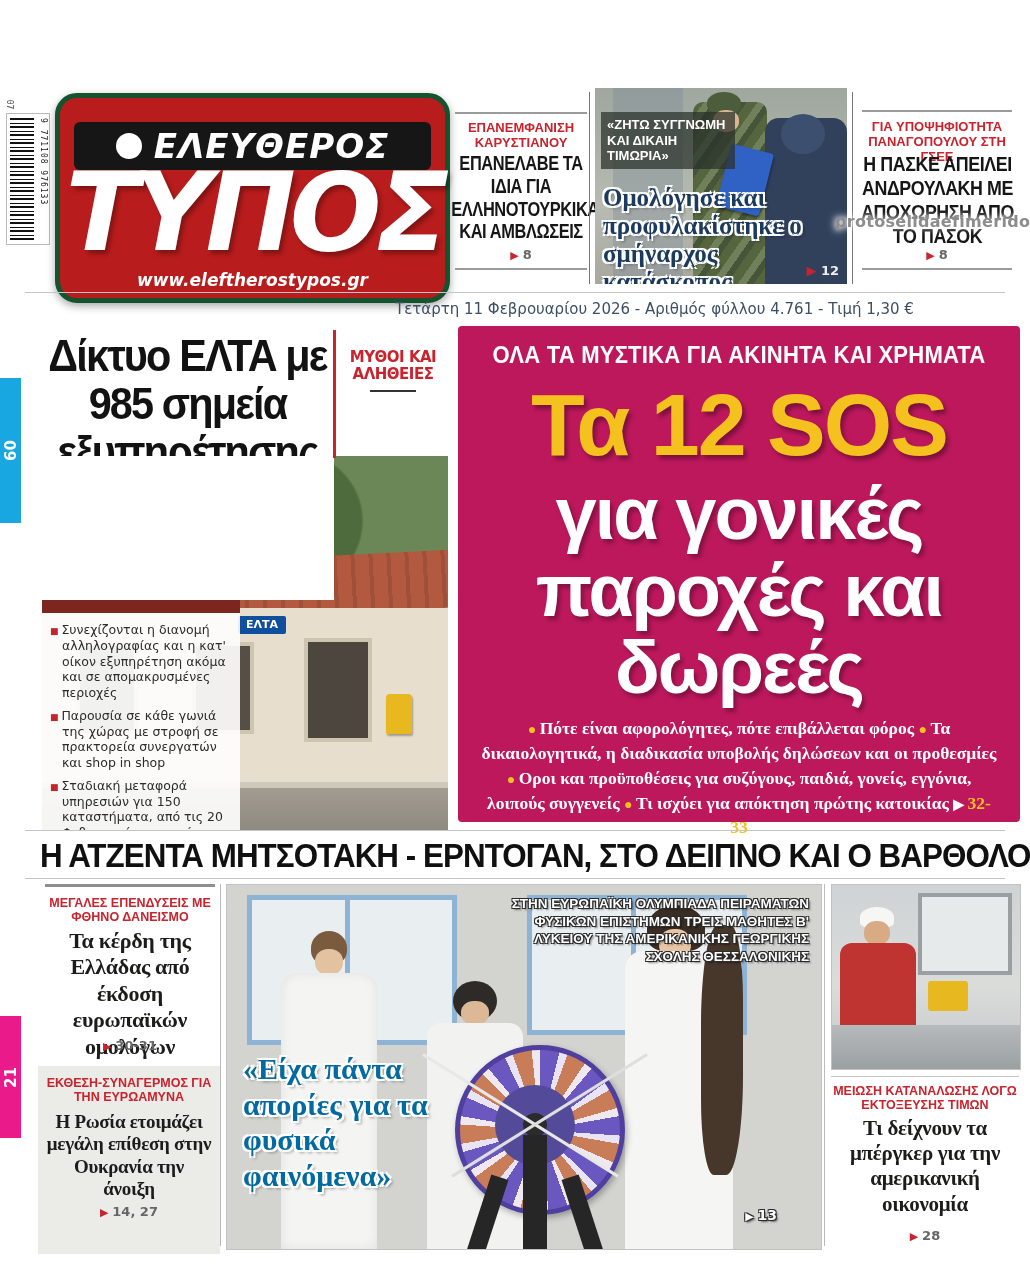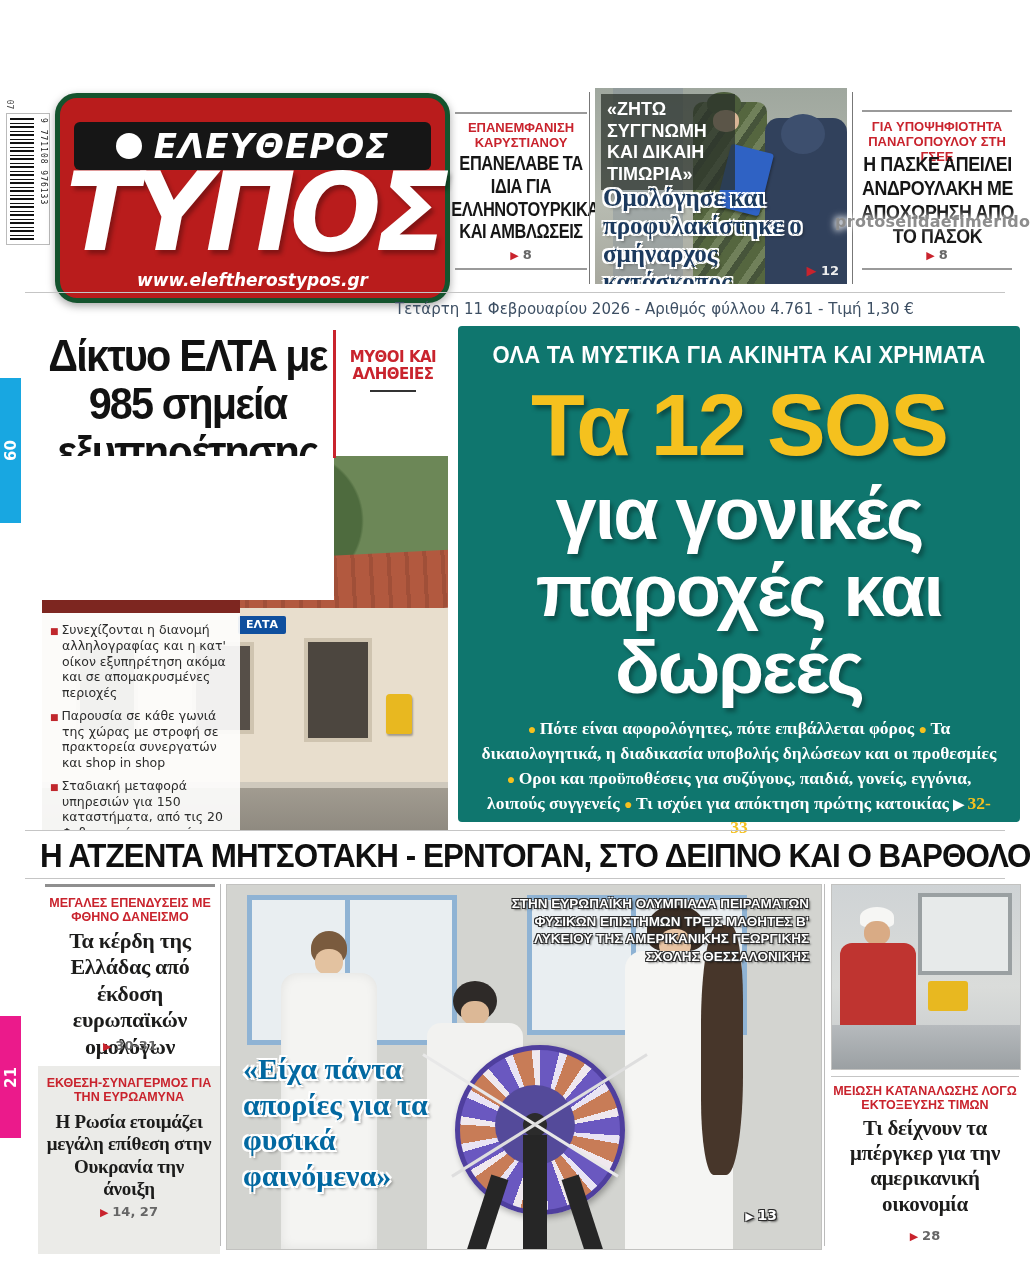--- a/index.html
+++ b/index.html
@@ -31,21 +31,21 @@
   .bc-stripes{position:absolute;left:3px;top:4px;bottom:4px;width:24px;
       background:repeating-linear-gradient(0deg,#111 0 2px,#fff 2px 4px,#111 4px 5px,#fff 5px 8px);}
   .bc-num{position:absolute;right:1px;top:4px;writing-mode:vertical-rl;font-size:8px;
           font-family:"DejaVu Sans Mono",monospace;color:#222;letter-spacing:1px;}
   .bc-issue{position:absolute;left:-2px;top:-14px;font-size:8px;color:#444;
             font-family:"DejaVu Sans Mono",monospace;transform:rotate(90deg);}
   
   .tab{position:absolute;left:0;width:21px;display:flex;align-items:center;justify-content:center;}
   .tab span{writing-mode:vertical-rl;transform:rotate(180deg);color:#fff;font-weight:900;font-size:15px;}
   
-  .feature{background:#0f766e;border-radius:4px;}
+  .feature{background:#be185d;border-radius:4px;}
   .fb{color:#fff;}
   .fb::before{content:"● ";color:#f5c11e;font-size:14px;}
   .fpage{color:#f5c11e;font-weight:800;}
   .fpage::before{content:" ▶ ";color:#fff;font-size:14px;}
   
   .ebul{margin-bottom:7px;text-indent:-12px;padding-left:12px;}
   .ebul::before{content:"■ ";color:#c0272d;font-size:9px;}
   
   .outline-dark{text-shadow:-1px -1px 0 #2b2b2b,1px -1px 0 #2b2b2b,-1px 1px 0 #2b2b2b,1px 1px 0 #2b2b2b,2px 2px 2px rgba(0,0,0,.5);}
   .outline-white{text-shadow:-2px -2px 0 #fff,2px -2px 0 #fff,-2px 2px 0 #fff,2px 2px 0 #fff,3px 3px 3px rgba(0,0,0,.35);}
@@ -89,21 +89,21 @@
   <div class="vline" style="left:589px;top:92px;height:192px;"></div>
 
   <div class="abs" style="left:595px;top:88px;width:252px;height:196px;background:linear-gradient(180deg,#9fa79e,#b7bbb1 60%,#a7a89e);overflow:hidden;">
     <div class="abs" style="left:18px;top:0;width:70px;height:100%;background:rgba(120,135,150,.35);"></div>
     <div class="abs" style="left:98px;top:14px;width:74px;height:182px;background:repeating-linear-gradient(125deg,#55663f 0 9px,#70805a 9px 16px,#46543a 16px 22px);border-radius:10px 10px 0 0;"></div>
     <div class="abs" style="left:112px;top:4px;width:34px;height:22px;border-radius:50% 50% 40% 40%;background:#4c5d3b;"></div>
     <div class="abs" style="left:118px;top:22px;width:26px;height:22px;border-radius:45%;background:#d9b596;"></div>
     <div class="abs" style="left:170px;top:30px;width:82px;height:166px;background:#31415c;border-radius:14px 14px 0 0;"></div>
     <div class="abs" style="left:186px;top:26px;width:44px;height:40px;border-radius:50%;background:#3d4f6e;"></div>
     <div class="abs" style="left:128px;top:60px;width:44px;height:64px;background:#2f62c4;transform:rotate(14deg);border-radius:3px;box-shadow:1px 2px 3px rgba(0,0,0,.4);"></div>
-    <div class="abs" style="left:6px;top:6px;width:122px;padding:5px 6px;background:rgba(42,48,42,.72);color:#fff;font-weight:800;font-size:18px;line-height:1.2;font-family:'Liberation Sans',sans-serif;">«ΖΗΤΩ ΣΥΓΓΝΩΜΗ ΚΑΙ ΔΙΚΑΙΗ ΤΙΜΩΡΙΑ»</div>
+    <div class="abs" style="left:6px;top:24px;width:122px;padding:5px 6px;background:rgba(42,48,42,.72);color:#fff;font-weight:800;font-size:13px;line-height:1.2;font-family:'Liberation Sans',sans-serif;">«ΖΗΤΩ ΣΥΓΓΝΩΜΗ ΚΑΙ ΔΙΚΑΙΗ ΤΙΜΩΡΙΑ»</div>
     <div class="abs outline-white" style="left:8px;top:96px;width:210px;font-family:'Liberation Serif',serif;font-weight:900;font-size:25px;line-height:1.12;color:#1c3a5e;">Ομολόγησε και προφυλακίστηκε ο σμήναρχος κατάσκοπος</div>
     <div class="abs rpage" style="right:8px;bottom:6px;">12</div>
   </div>
   <div class="vline" style="left:852px;top:92px;height:192px;"></div>
 
   <div class="hair" style="left:862px;top:110px;width:150px;height:2px;"></div>
   <div class="abs kicker" style="left:852px;top:120px;width:170px;font-size:13px;">ΓΙΑ ΥΠΟΨΗΦΙΟΤΗΤΑ ΠΑΝΑΓΟΠΟΥΛΟΥ ΣΤΗ ΓΣΕΕ</div>
   <div class="abs cond" style="left:840px;top:152px;width:195px;font-size:21px;line-height:1.14;font-weight:900;color:#161616;text-align:center;transform:scaleX(.85);transform-origin:center;font-family:'Liberation Sans',sans-serif;">Η ΠΑΣΚΕ ΑΠΕΙΛΕΙ ΑΝΔΡΟΥΛΑΚΗ ΜΕ ΑΠΟΧΩΡΗΣΗ ΑΠΟ ΤΟ ΠΑΣΟΚ</div>
   <div class="abs" style="left:835px;top:212px;width:210px;text-align:center;color:#8d8d8d;font-weight:800;font-size:16px;letter-spacing:.3px;text-shadow:0 0 6px #fff,0 0 10px #fff;z-index:3;">protoselidaefimeridon.gr</div>
   <div class="abs pageref" style="left:862px;top:247px;width:150px;">8</div>

